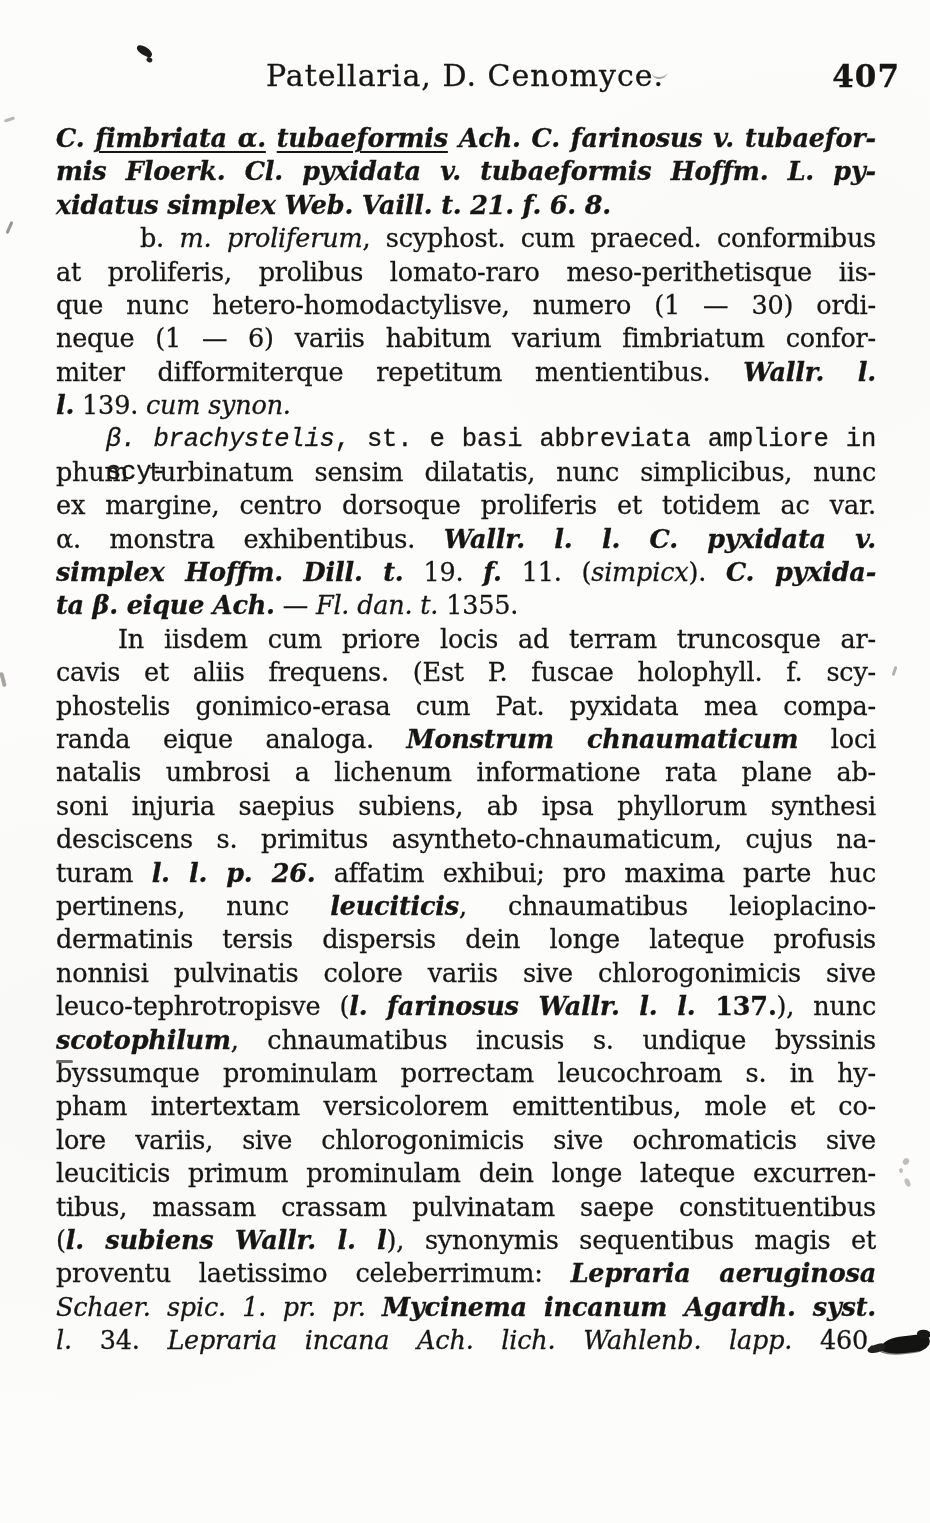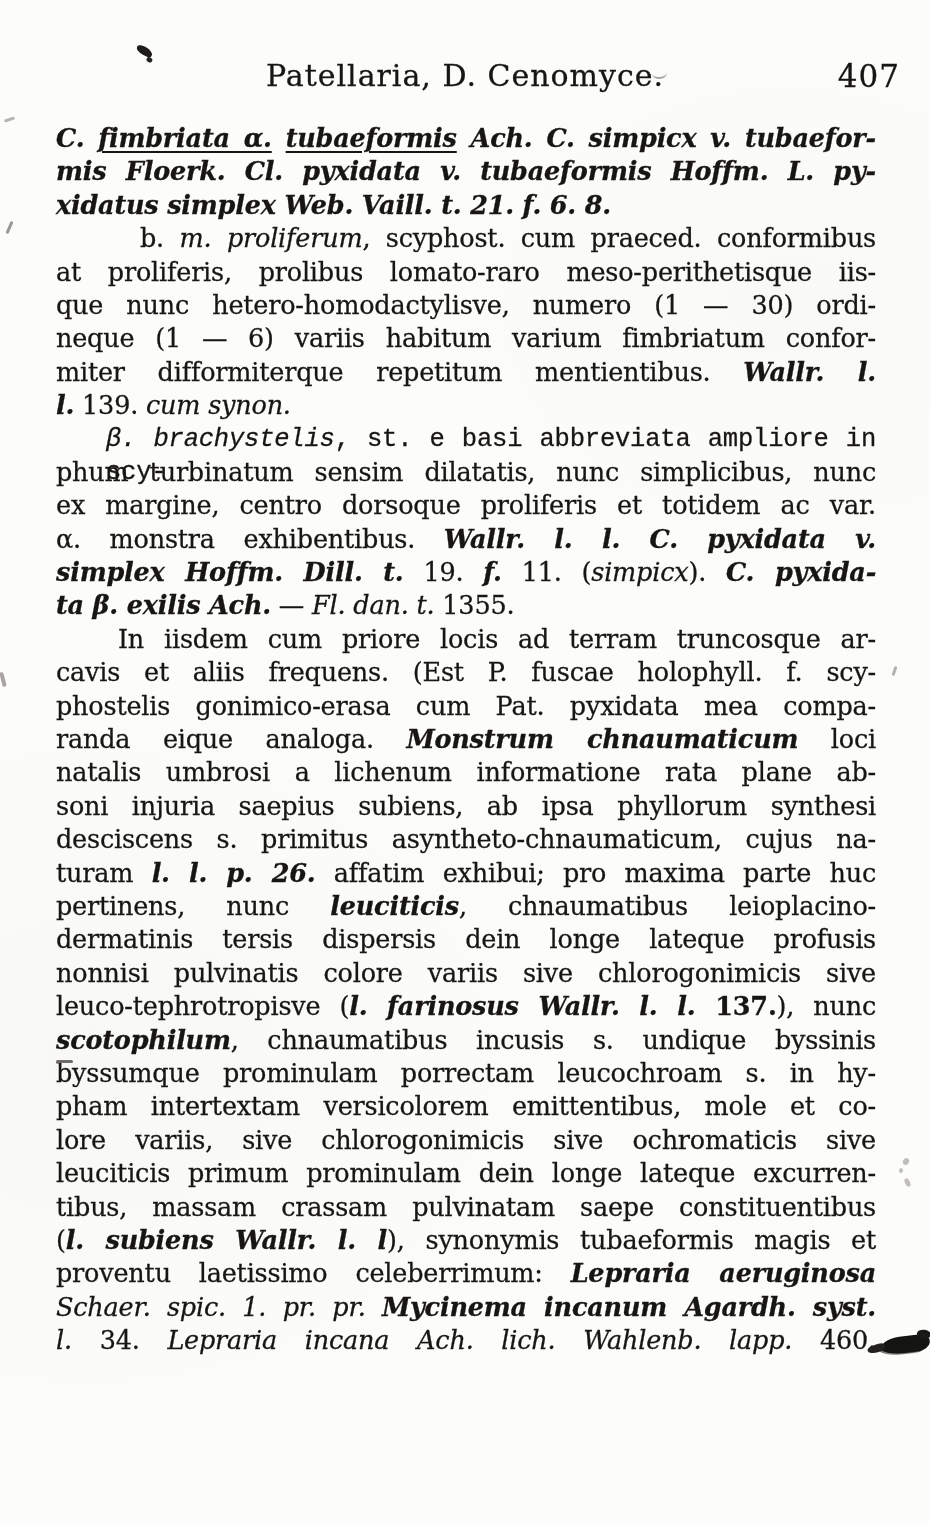--- a/index.html
+++ b/index.html
@@ -20,21 +20,21 @@
   }
   
   .header{position:absolute;top:58px;left:0;width:930px;height:44px;}
   .running-title{
     position:absolute;left:0;right:0;text-align:center;
     font-size:30px;letter-spacing:1px;
     -webkit-text-stroke:0.3px #181613;
   }
   .page-number{
     position:absolute;right:30px;top:0;
-    font-size:31px;font-weight:normal;letter-spacing:1px;
+    font-size:31px;font-weight:bold;letter-spacing:1px;
     -webkit-text-stroke:0.3px #181613;
   }
   
   .text-block{
     position:absolute;left:56px;top:122px;width:820px;
   }
   .line{
     height:33.4px;line-height:33px;
     font-size:25.5px;
     text-align:justify;text-align-last:justify;
@@ -98,60 +98,60 @@
 
 <div class="page">
 
   <div class="header">
     <div class="running-title">Patellaria, D. Cenomyce.</div>
     <div class="page-number">407</div>
   </div>
 
   <div class="text-block">
       <div class="paragraph">
-        <div class="line"><span class="s-b s-i">C. </span><span class="s-b s-i s-u">fimbriata α.</span><span class="s-b s-i"> </span><span class="s-b s-i s-u">tubaeformis</span><span class="s-b s-i"> Ach. C. simpicx v. tubaefor-</span></div>
+        <div class="line"><span class="s-b s-i">C. </span><span class="s-b s-i s-u">fimbriata α.</span><span class="s-b s-i"> </span><span class="s-b s-i s-u">tubaeformis</span><span class="s-b s-i"> Ach. C. farinosus v. tubaefor-</span></div>
         <div class="line"><span class="s-b s-i">mis Floerk. Cl. pyxidata v. tubaeformis Hoffm. L. py-</span></div>
         <div class="line nojust"><span class="s-b s-i">xidatus simplex Web. Vaill. t. 21. f. 6. 8.</span></div>
       </div>
       <div class="paragraph">
         <div class="line indent"><span>b. </span><span class="s-i">m. proliferum</span><span>, scyphost. cum praeced. conformibus</span></div>
         <div class="line"><span>at proliferis, prolibus lomato-raro meso-perithetisque iis-</span></div>
         <div class="line"><span>que nunc hetero-homodactylisve, numero (1 — 30) ordi-</span></div>
         <div class="line"><span>neque (1 — 6) variis habitum varium fimbriatum confor-</span></div>
         <div class="line"><span>miter difformiterque repetitum mentientibus. </span><span class="s-b s-i">Wallr. l.</span></div>
         <div class="line nojust"><span class="s-b s-i">l.</span><span> 139. </span><span class="s-i">cum synon.</span></div>
       </div>
       <div class="paragraph">
         <div class="line indent"><span class="s-i">β. brachystelis</span><span>, st. e basi abbreviata ampliore in scy-</span></div>
         <div class="line"><span>phum turbinatum sensim dilatatis, nunc simplicibus, nunc</span></div>
         <div class="line"><span>ex margine, centro dorsoque proliferis et totidem ac var.</span></div>
         <div class="line"><span>α. monstra exhibentibus. </span><span class="s-b s-i">Wallr. l. l. C. pyxidata v.</span></div>
         <div class="line"><span class="s-b s-i">simplex Hoffm. Dill. t.</span><span> 19. </span><span class="s-b s-i">f.</span><span> 11. (</span><span class="s-i">simpicx</span><span>). </span><span class="s-b s-i">C. pyxida-</span></div>
-        <div class="line nojust"><span class="s-b s-i">ta β. exilis Ach.</span><span> — </span><span class="s-i">Fl. dan. t.</span><span> 1355.</span></div>
+        <div class="line nojust"><span class="s-b s-i">ta β. eique Ach.</span><span> — </span><span class="s-i">Fl. dan. t.</span><span> 1355.</span></div>
       </div>
       <div class="paragraph">
         <div class="line indent"><span>In iisdem cum priore locis ad terram truncosque ar-</span></div>
         <div class="line"><span>cavis et aliis frequens. (Est P. fuscae holophyll. f. scy-</span></div>
         <div class="line"><span>phostelis gonimico-erasa cum Pat. pyxidata mea compa-</span></div>
         <div class="line"><span>randa eique analoga. </span><span class="s-b s-i">Monstrum chnaumaticum</span><span> loci</span></div>
         <div class="line"><span>natalis umbrosi a lichenum informatione rata plane ab-</span></div>
         <div class="line"><span>soni injuria saepius subiens, ab ipsa phyllorum synthesi</span></div>
         <div class="line"><span>desciscens s. primitus asyntheto-chnaumaticum, cujus na-</span></div>
         <div class="line"><span>turam </span><span class="s-b s-i">l. l. p. 26.</span><span> affatim exhibui; pro maxima parte huc</span></div>
         <div class="line"><span>pertinens, nunc </span><span class="s-b s-i">leuciticis</span><span>, chnaumatibus leioplacino-</span></div>
         <div class="line"><span>dermatinis tersis dispersis dein longe lateque profusis</span></div>
         <div class="line"><span>nonnisi pulvinatis colore variis sive chlorogonimicis sive</span></div>
         <div class="line"><span>leuco-tephrotropisve (</span><span class="s-b s-i">l. farinosus Wallr. l. l.</span><span class="s-b"> 137.</span><span>), nunc</span></div>
         <div class="line"><span class="s-b s-i">scotophilum</span><span>, chnaumatibus incusis s. undique byssinis</span></div>
         <div class="line"><span>byssumque prominulam porrectam leucochroam s. in hy-</span></div>
         <div class="line"><span>pham intertextam versicolorem emittentibus, mole et co-</span></div>
         <div class="line"><span>lore variis, sive chlorogonimicis sive ochromaticis sive</span></div>
         <div class="line"><span>leuciticis primum prominulam dein longe lateque excurren-</span></div>
         <div class="line"><span>tibus, massam crassam pulvinatam saepe constituentibus</span></div>
-        <div class="line"><span>(</span><span class="s-b s-i">l. subiens Wallr. l. l</span><span>), synonymis tubaeformis magis et</span></div>
+        <div class="line"><span>(</span><span class="s-b s-i">l. subiens Wallr. l. l</span><span>), synonymis sequentibus magis et</span></div>
         <div class="line"><span>proventu laetissimo celeberrimum: </span><span class="s-b s-i">Lepraria aeruginosa</span></div>
         <div class="line"><span class="s-i">Schaer. spic. 1. pr. pr. </span><span class="s-b s-i">Mycinema incanum Agardh. syst.</span></div>
         <div class="line"><span class="s-i">l. </span><span>34. </span><span class="s-i">Lepraria incana Ach. lich. Wahlenb. lapp.</span><span> 460.</span></div>
       </div>
     </div>
 
   <div class="artifact pen-tick"></div>
   <div class="artifact header-check"></div>
   <div class="artifact speck-1"></div>
   <div class="artifact speck-2"></div>

